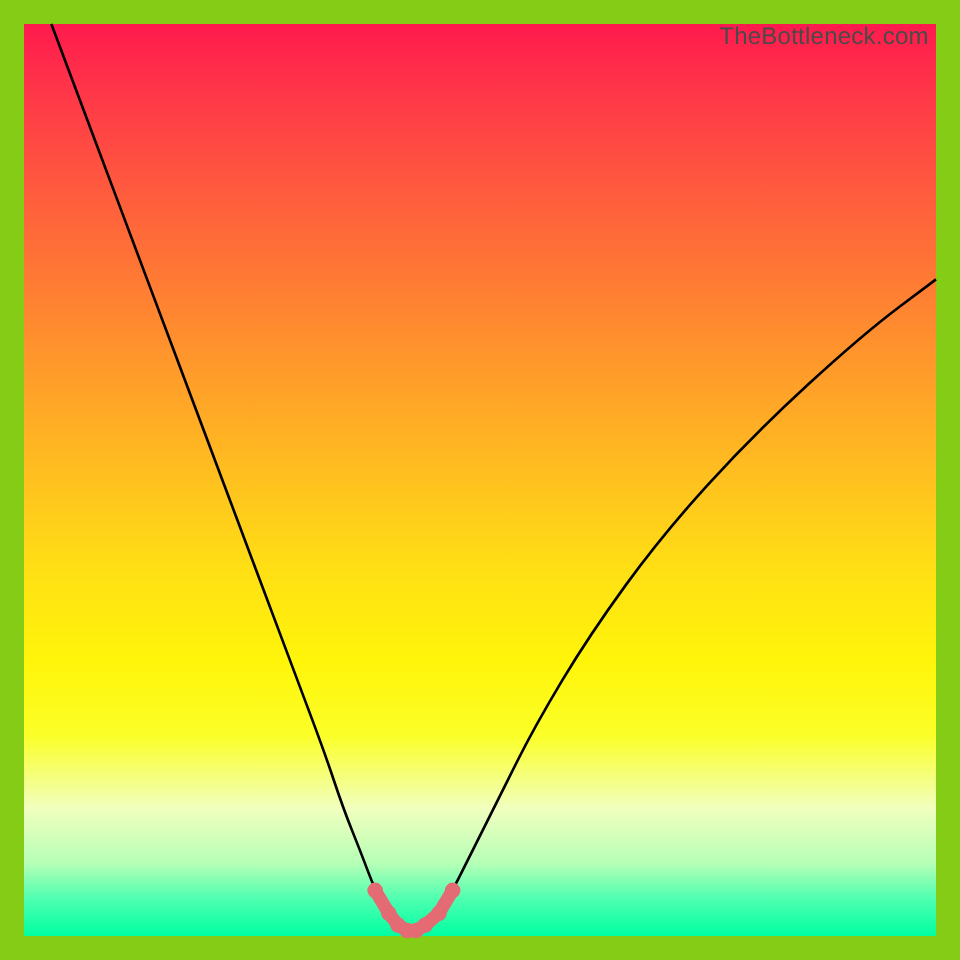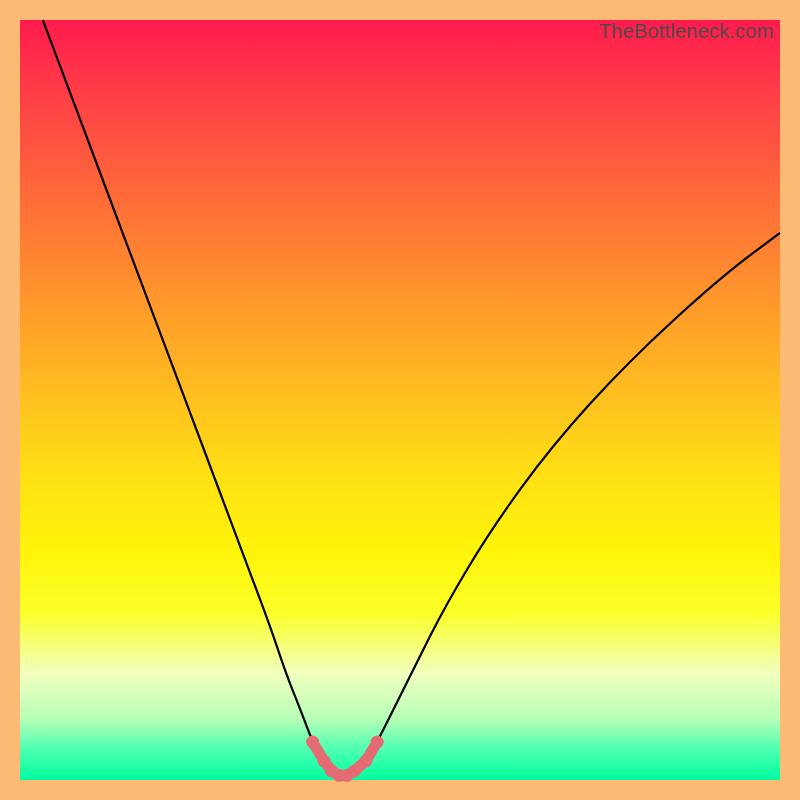--- a/index.html
+++ b/index.html
@@ -10,21 +10,21 @@
     overflow: hidden;
     background: #000;
     font-family: Arial, Helvetica, sans-serif;
   }
   .frame {
     position: absolute;
     top: 0;
     left: 0;
     width: 800px;
     height: 800px;
-    background: #fdba74;
+    background: #84cc16;
   }
   .plot-area {
     position: absolute;
     top: 20px;
     left: 20px;
     width: 760px;
     height: 760px;
     background: linear-gradient(to bottom,
       #ff1a4d 0%,
       #ff3848 8%,

